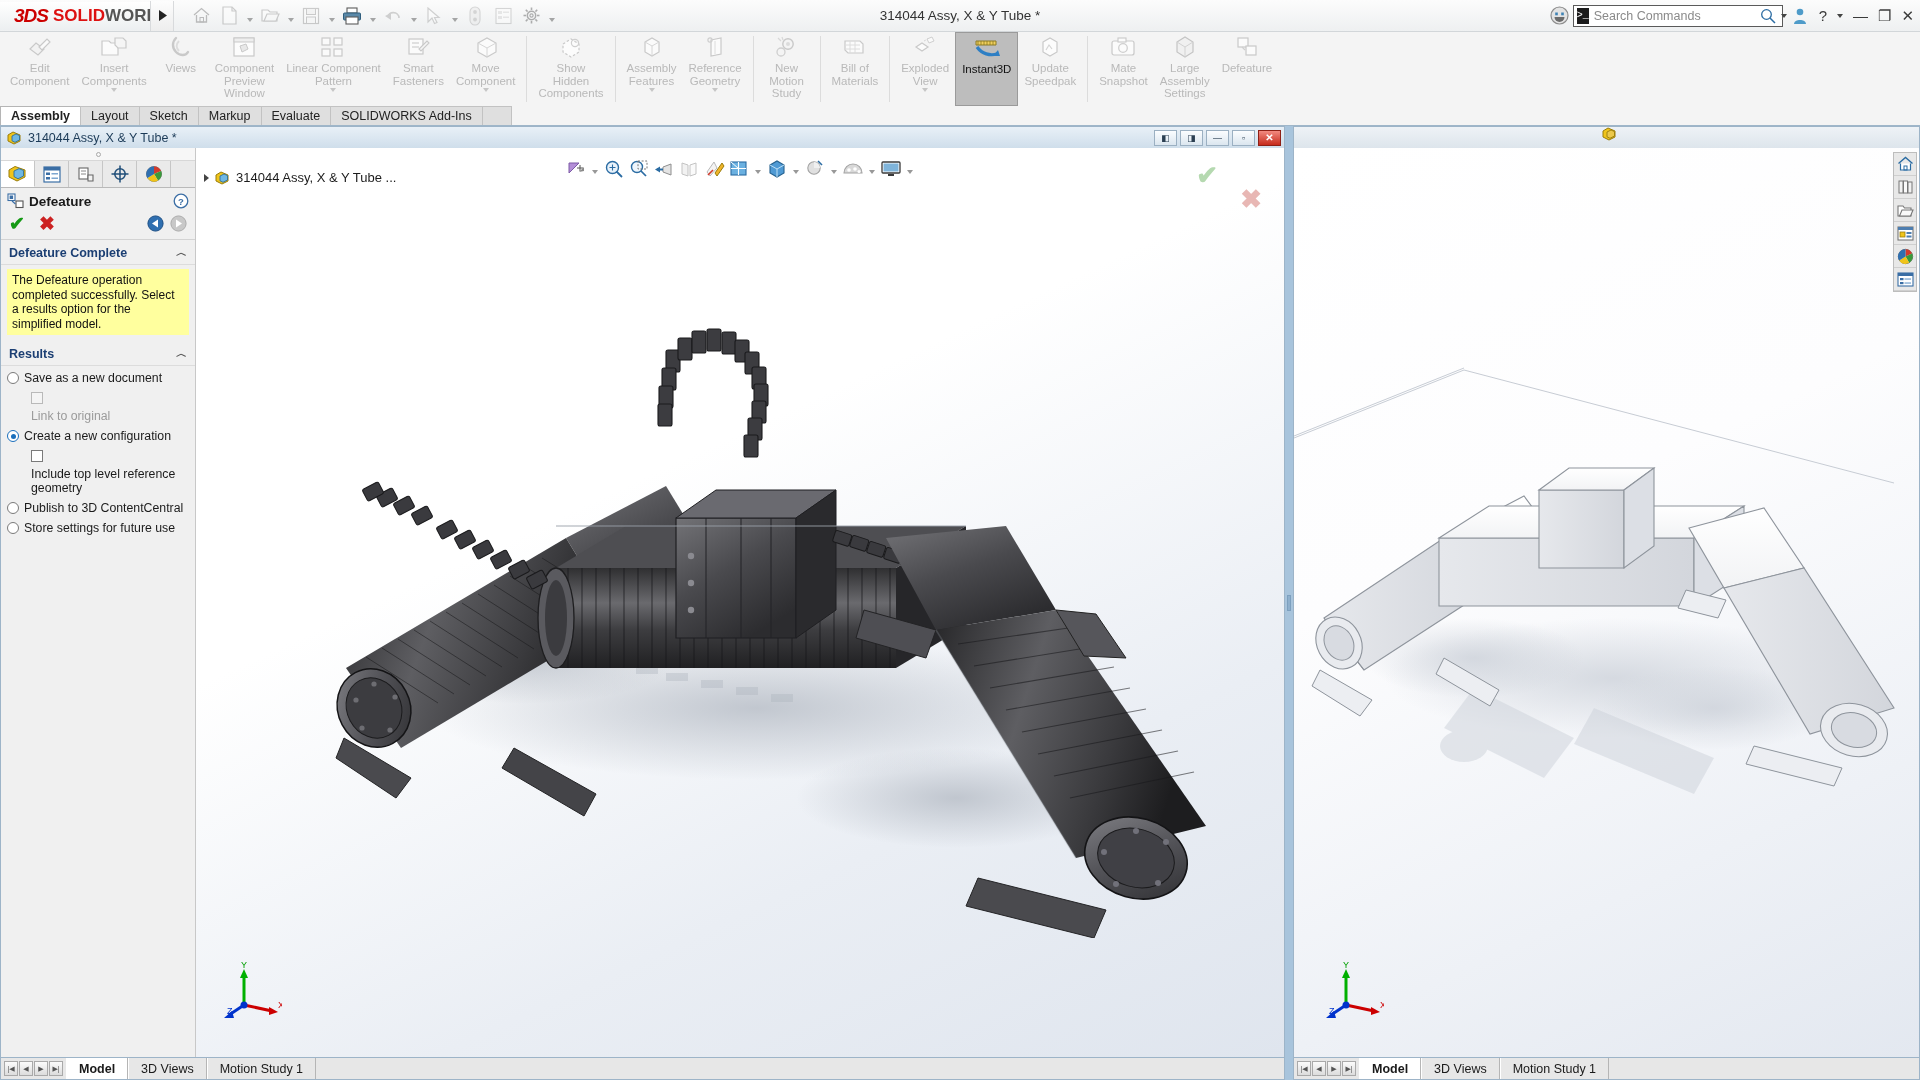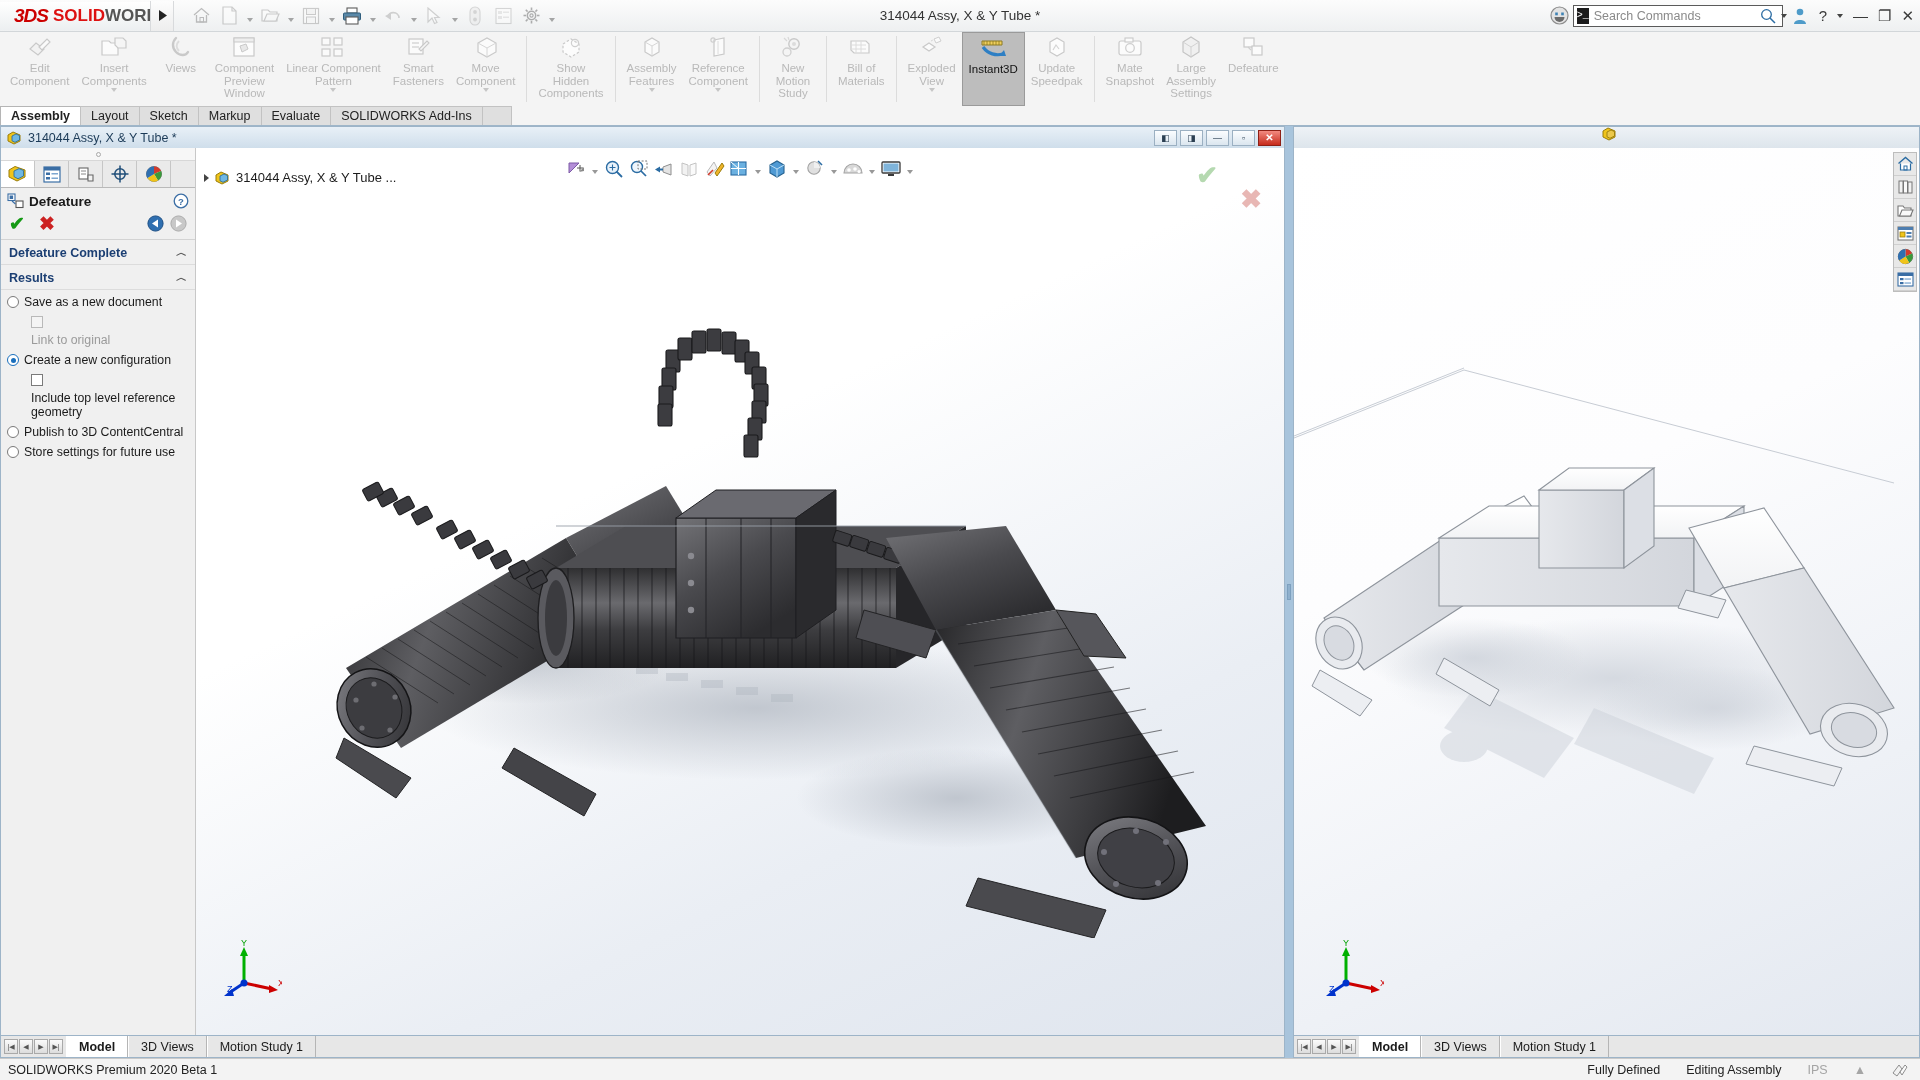--- a/index.html
+++ b/index.html
@@ -453,21 +453,21 @@
 
     <div class="cbtn">
       <span class="ic">
           <svg width="24" height="24" viewBox="0 0 24 24">
             <path d="M8 5 L18 3 L18 19 L8 21 Z" fill="#fbfbfb" stroke="#c9c9c9" stroke-width="1.2"></path>
             <circle cx="7" cy="5" r="2.1" fill="none" stroke="#cfcfcf" stroke-width="1.2"></circle>
             <line x1="12" y1="6" x2="12" y2="19" stroke="#dcdcdc" stroke-width="1"></line>
           </svg>
         </span>
       <span class="lbl">Reference
-Component</span>
+Geometry</span>
       <span class="dd carat">
           <i style="border-top-color:#c6c6c6"></i>
         </span>
     </div>
 
     <div class="rsep"></div>
 
     <div class="cbtn">
       <span class="ic">
           <svg width="26" height="24" viewBox="0 0 26 24">
@@ -698,20 +698,21 @@
                   </svg>
               </span>
             </span>
           </div>
 
           <div class="sec-head">
             <span>Defeature Complete</span>
             <span class="chev">︿</span>
           </div>
 
+          <div class="msgbox">The Defeature operation completed successfully. Select a results option for the simplified model.</div>
 
           <div class="sec-head">
             <span>Results</span>
             <span class="chev">︿</span>
           </div>
 
           <div class="optlist">
             <div class="opt">
               <span class="radio"></span>
               <span>Save as a new document</span>
@@ -1230,28 +1231,13 @@
           <b>▶</b>
           <b>▶|</b>
         </span>
         <span class="dtab active">Model</span>
         <span class="dtab">3D Views</span>
         <span class="dtab">Motion Study 1</span>
       </div>
     </div>
   </div>
 
-  <div class="statusbar">
-    <span>SOLIDWORKS Premium 2020 Beta 1</span>
-    <span class="sright">
-      <span>Fully Defined</span>
-      <span>Editing Assembly</span>
-      <span class="dimtxt">IPS</span>
-      <span class="dimtxt">▲</span>
-      <span>
-        <svg width="16" height="14" viewBox="0 0 16 14">
-            <path d="M1 10 L7 2 L10 6 L5 13 Z" fill="#f2f2f2" stroke="#8e8e8e" stroke-width="1"></path>
-            <path d="M8 9 L13 2 L15 4 L10 12 Z" fill="#fafafa" stroke="#8e8e8e" stroke-width="1"></path>
-          </svg>
-      </span>
-    </span>
-  </div>
 </div>
 
 </body></html>

